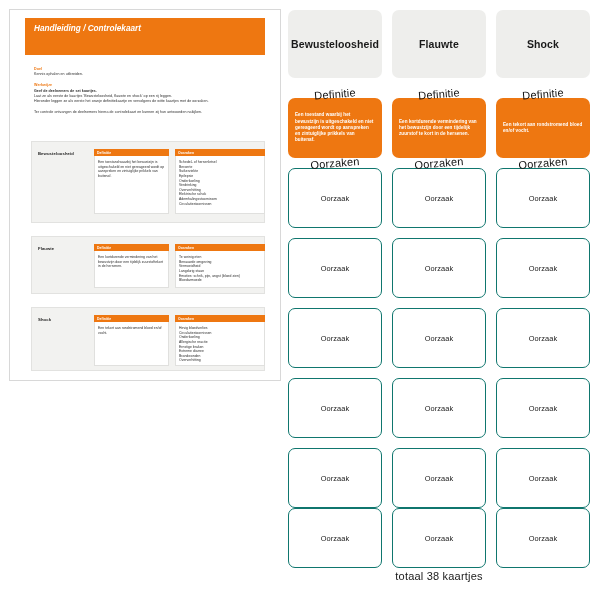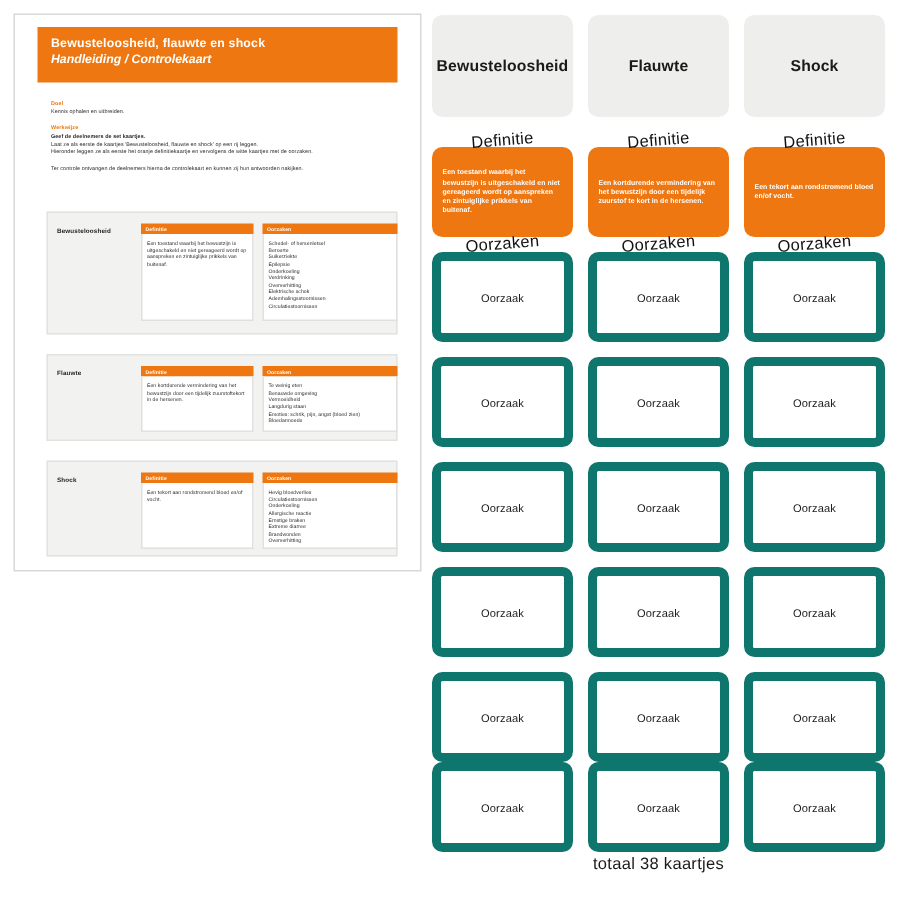--- a/index.html
+++ b/index.html
@@ -172,21 +172,21 @@
     font-size: 4.6px;
     font-weight: bold;
     line-height: 6.2px;
     text-align: left;
     justify-content: flex-start;
     letter-spacing: .05px;
   }
   .card.oorzaak-card {
     height: 60px;
     background: #ffffff;
-    border: 6px solid #0f766e;
+    border: 1px solid #0f766e;
     color: #1a1a1a;
     font-size: 7.4px;
     letter-spacing: .1px;
   }
 
   .overlay-label {
     position: absolute;
     left: 0;
     width: 94px;
     text-align: center;
@@ -214,21 +214,20 @@
     color: #1a1a1a;
     letter-spacing: .2px;
   }
 </style>
 </head>
 <body>
 
 <div id="doc-panel">
 
   <div id="doc-header">
-    <div id="doc-title">Bewusteloosheid, flauwte en shock</div>
     <div id="doc-subtitle">Handleiding / Controlekaart</div>
   </div>
 
   <div id="doc-body">
     <div class="sec-head">Doel</div>
     <div class="sec-line">Kennis ophalen en uitbreiden.</div>
     <div class="sec-gap"></div>
     <div class="sec-head">Werkwijze</div>
     <div class="sec-line bold">Geef de deelnemers de set kaartjes.</div>
     <div class="sec-line">Laat ze als eerste de kaartjes 'Bewusteloosheid, flauwte en shock' op een rij leggen.</div>

